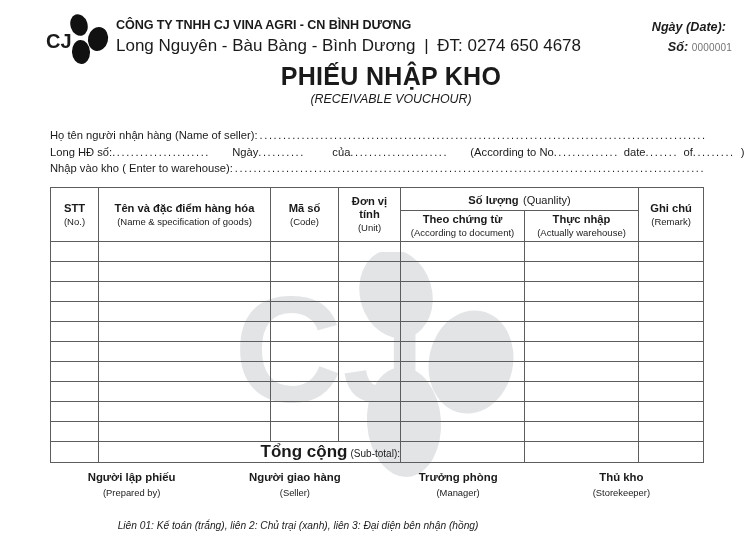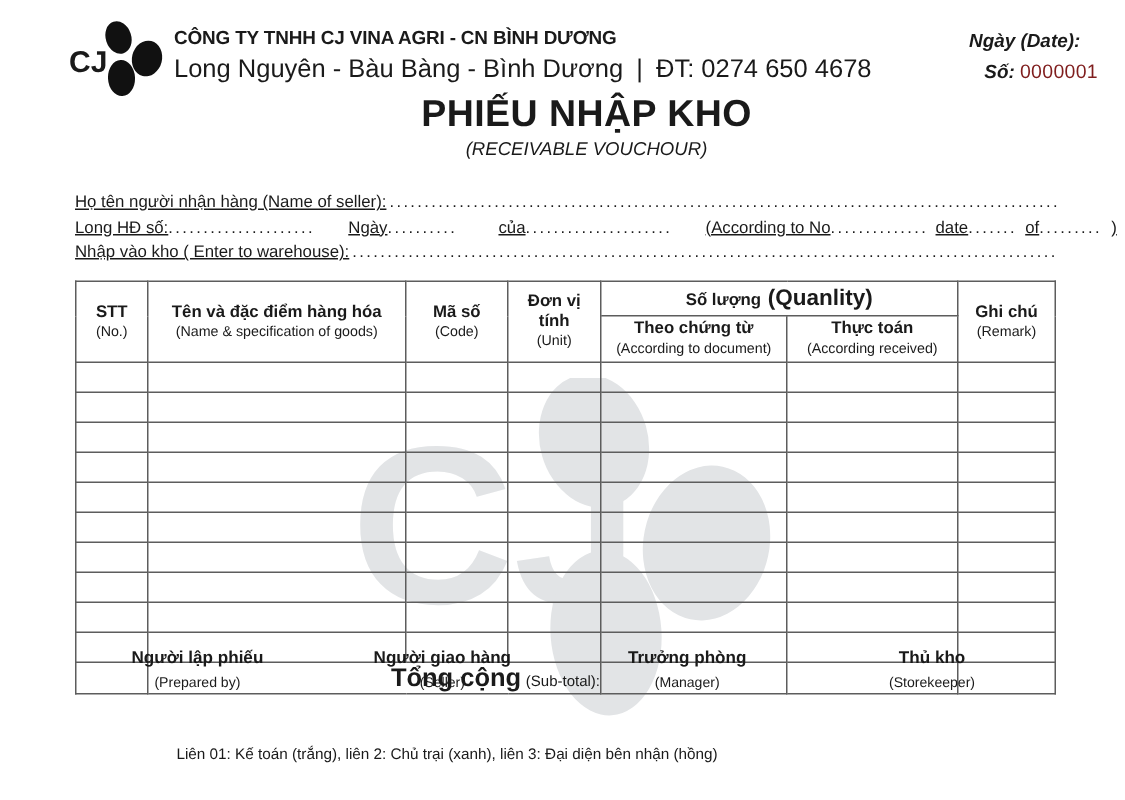--- a/index.html
+++ b/index.html
@@ -80,22 +80,22 @@
     white-space: nowrap;
   }
   .so-line {
     font-size: 12.6px;
     font-weight: bold;
     margin-top: 6px;
     padding-left: 22px;
     white-space: nowrap;
   }
   .so-value {
-    color: #7f1d1d;
-    font-size: 13px;
+    color: #737373;
+    font-size: 10px;
     font-style: normal;
     font-weight: normal;
     letter-spacing: 0.2px;
   }
 
   
   .title-wrap {
     position: absolute;
     left: 16px;
     top: 62px;
@@ -127,21 +127,21 @@
     width: 655px;
     z-index: 2;
     font-size: 11.2px;
   }
   .fline {
     display: flex;
     align-items: baseline;
     white-space: nowrap;
     margin-bottom: 4.5px;
   }
-  .fl-label { flex: 0 0 auto; text-decoration: underline; }
+  .fl-label { flex: 0 0 auto; }
   .dots {
     flex: 1 1 auto;
     overflow: hidden;
     letter-spacing: 1.6px;
     font-size: 11px;
     padding: 0 2px;
   }
   .dots-fix {
     flex: 0 0 auto;
     overflow: hidden;
@@ -186,22 +186,21 @@
     display: block;
     font-size: 9.5px;
     line-height: 1.2;
     margin-top: 1px;
   }
   .h-inline-main {
     font-size: 11.2px;
     font-weight: bold;
   }
   .h-inline-sub {
-    font-size: 15px;
-    font-weight: bold;
+    font-size: 11px;
   }
   .row-cell { height: 19px; }
   .total-row td { height: 20px; }
   .total-label {
     text-align: right;
     padding-right: 88px;
     font-size: 11px;
   }
   .total-main {
     font-weight: bold;
@@ -218,34 +217,36 @@
     display: flex;
     z-index: 2;
   }
   .sign {
     flex: 1 1 0;
     text-align: center;
   }
   .sign-title {
     font-size: 11.4px;
     font-weight: bold;
+    margin-top: 38px;
   }
   .sign-sub {
     font-size: 9.4px;
     margin-top: 4px;
   }
 
   
   .footer {
     position: absolute;
     left: 0;
-    top: 498px;
+    top: 520px;
     width: 596px;
     text-align: center;
     font-size: 10.2px;
+    font-style: italic;
     z-index: 2;
   }
 </style>
 </head>
 <body>
 
 <div id="page">
 
   <svg class="watermark" viewBox="0 0 300 230">
     <text x="6" y="150" font-family="Liberation Sans, sans-serif" font-size="150" font-weight="bold" fill="#e2e4e6">CJ</text>
@@ -349,22 +350,22 @@
           <span class="h-main">Ghi chú</span>
           <span class="h-sub">(Remark)</span>
         </th>
       </tr>
       <tr>
         <th>
           <span class="h-main">Theo chứng từ</span>
           <span class="h-sub">(According to document)</span>
         </th>
         <th>
-          <span class="h-main">Thực toán</span>
-          <span class="h-sub">(According received)</span>
+          <span class="h-main">Thực nhập</span>
+          <span class="h-sub">(Actually warehouse)</span>
         </th>
       </tr>
     </thead>
     <tbody id="table-body">
         <tr>
           <td class="row-cell"></td>
           <td class="row-cell"></td>
           <td class="row-cell"></td>
           <td class="row-cell"></td>
           <td class="row-cell"></td>

